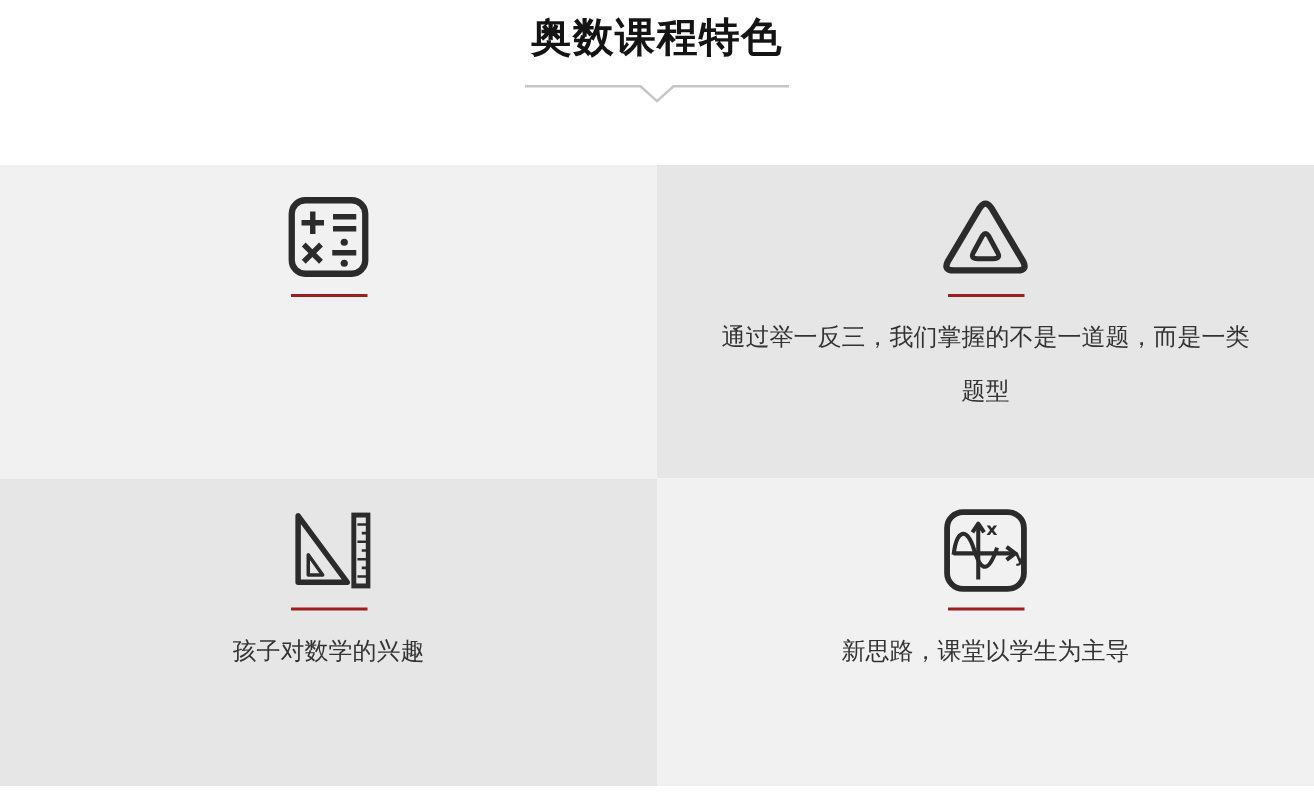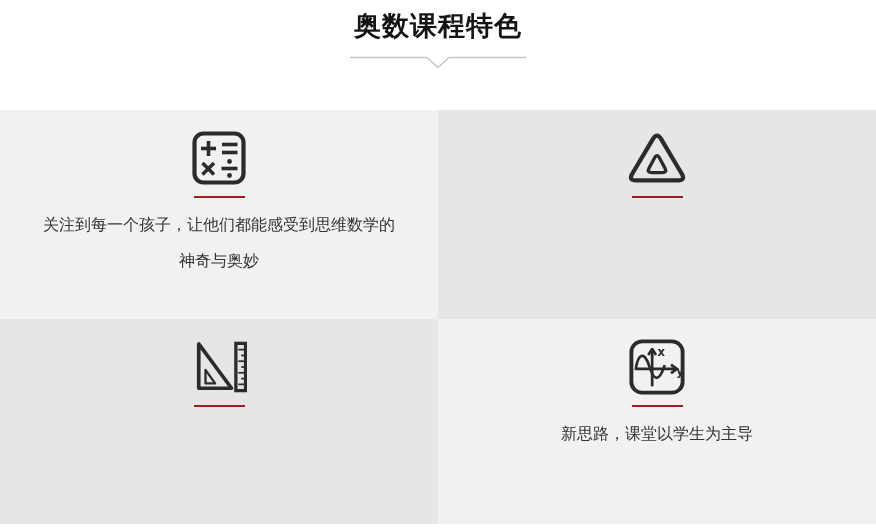--- a/index.html
+++ b/index.html
@@ -79,35 +79,33 @@
           <line class="ic" x1="31" y1="14.5" x2="46.5" y2="14.5" stroke-width="3.6"></line>
           <line class="ic" x1="31" y1="22.5" x2="46.5" y2="22.5" stroke-width="3.6"></line>
           <line class="ic" x1="11.5" y1="33" x2="23" y2="44.5" stroke-width="3.6"></line>
           <line class="ic" x1="23" y1="33" x2="11.5" y2="44.5" stroke-width="3.6"></line>
           <line class="ic" x1="30.5" y1="38.5" x2="46.5" y2="38.5" stroke-width="3.6"></line>
           <circle cx="38.5" cy="31.5" r="2.4" fill="var(--icon-color, #2b2b2b)"></circle>
           <circle cx="38.5" cy="45.5" r="2.4" fill="var(--icon-color, #2b2b2b)"></circle>
         </svg>
       </div>
       <div class="underline"></div>
-      <div class="card-text">
-        <div class="card-line">关注到每一个孩子，让他们都能感受到思维数学的</div>
-        <div class="card-line">神奇与奥妙</div>
-      </div>
     </section>
 
     <section class="card dark">
       <div class="icon-box">
         <svg width="62" height="56" viewBox="0 0 64 56">
           <path class="ic" stroke-width="4.4" stroke-linejoin="round" d="M28 8 Q32 2 36 8 L58 45 Q61 51 54 51 L10 51 Q3 51 6 45 Z"></path>
           <path class="ic" stroke-width="3.4" stroke-linejoin="round" d="M30 27 Q32 24 34 27 L40.5 39 Q42.5 43 37.5 43 L26.5 43 Q21.5 43 23.5 39 Z"></path>
         </svg>
       </div>
       <div class="underline"></div>
       <div class="card-text">
+        <div class="card-line">通过举一反三，我们掌握的不是一道题，而是一类</div>
+        <div class="card-line">题型</div>
       </div>
     </section>
 
     <section class="card dark">
       <div class="icon-box">
         <svg width="56" height="54" viewBox="0 0 58 56">
           <path class="ic" stroke-width="3.8" stroke-linejoin="round" d="M8 4 L8 50 L42 50 Z"></path>
           <path class="ic" stroke-width="2.4" stroke-linejoin="round" d="M15 31 L15 45 L25 45 Z"></path>
           <rect class="ic" x="46.5" y="3.5" width="10" height="49" stroke-width="3.4"></rect>
           <g stroke="var(--icon-color, #2b2b2b)" stroke-width="1.8">
@@ -116,20 +114,21 @@
             <line x1="55" y1="22" x2="49" y2="22"></line>
             <line x1="55" y1="28" x2="52" y2="28"></line>
             <line x1="55" y1="34" x2="49" y2="34"></line>
             <line x1="55" y1="40" x2="52" y2="40"></line>
             <line x1="55" y1="46" x2="49" y2="46"></line>
           </g>
         </svg>
       </div>
       <div class="underline"></div>
       <div class="card-text">
+        <div class="card-line">孩子对数学的兴趣</div>
       </div>
     </section>
 
     <section class="card light">
       <div class="icon-box">
         <svg width="58" height="58" viewBox="0 0 60 60">
           <rect class="ic" x="3.5" y="3.5" width="53" height="53" rx="11" fill="#fbfbfc" stroke-width="4"></rect>
           <line class="ic" x1="25" y1="13" x2="25" y2="50" stroke-width="2.8"></line>
           <path class="ic" stroke-width="2.8" stroke-linejoin="round" d="M21 17.5 L25 11.5 L29 17.5"></path>
           <line class="ic" x1="8" y1="32" x2="49" y2="32" stroke-width="2.8"></line>

